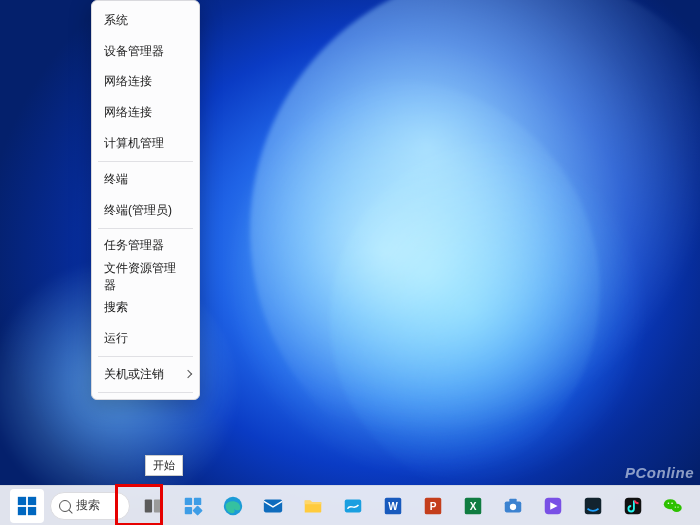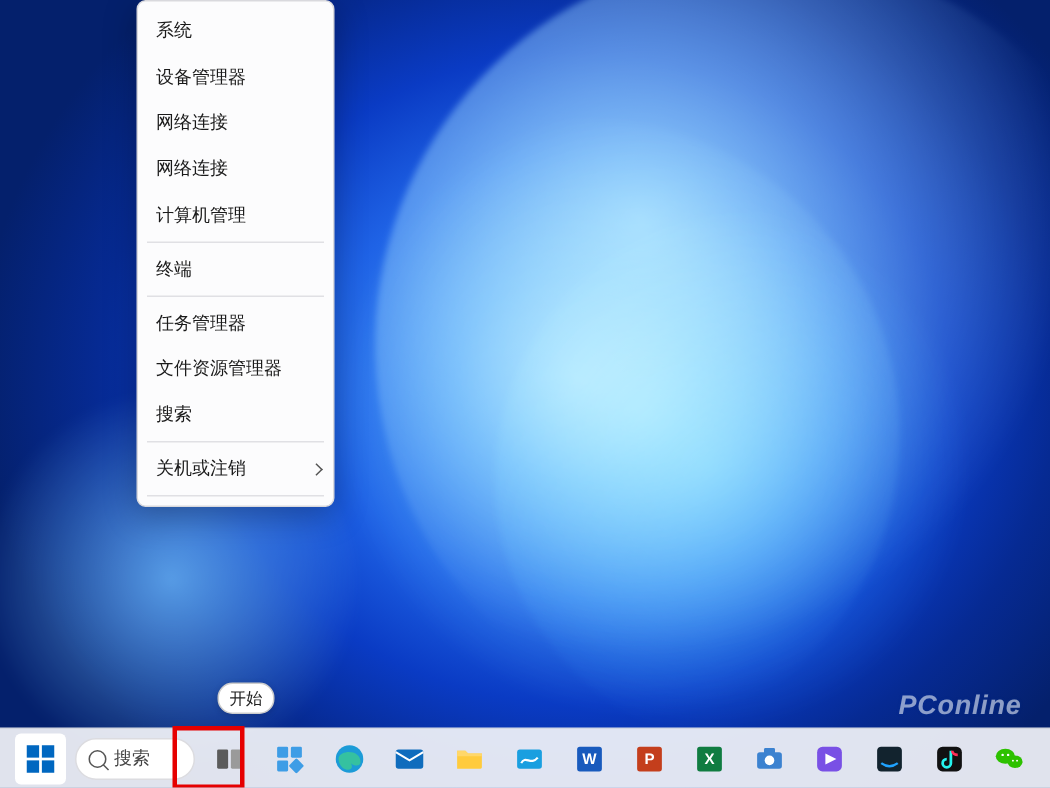--- a/index.html
+++ b/index.html
@@ -19,21 +19,21 @@
   background: radial-gradient(circle at 60% 50%, rgba(90,160,255,0.85), rgba(10,40,160,0) 62%); transform: rotate(-22deg); }
 .s3 { width:360px; height:360px; left:330px; top:140px;
   background: radial-gradient(circle at 40% 55%, rgba(40,110,235,0.9), rgba(5,25,120,0) 60%); transform: rotate(40deg); }
 .s4 { width:280px; height:280px; left:-40px; top:260px;
   background: radial-gradient(circle at 55% 45%, rgba(110,180,255,0.75), rgba(10,40,150,0) 58%); }
 
 .context-menu {
   position: absolute;
   left: 91px;
   top: 0;
-  width: 132px;
+  width: 109px;
   background: #fcfcfd;
   border: 1px solid #d9d9dd;
   border-radius: 6px;
   box-shadow: 0 6px 22px rgba(0,0,0,0.28);
   padding: 4px 0;
   font-size: 12px;
   color: #1a1a1a;
 }
 .menu-item {
   height: 30.8px;
@@ -51,21 +51,21 @@
 }
 
 .tooltip {
   position: absolute;
   left: 145px;
   top: 455px;
   background: #fff;
   border: 1px solid #ccc;
   font-size: 11px;
   padding: 2px 7px;
-  border-radius: 10px;
+  border-radius: 0;
   box-shadow: 0 1px 4px rgba(0,0,0,0.15);
   color: #222;
 }
 
 .taskbar {
   position: absolute;
   left: 0; bottom: 0;
   width: 700px; height: 40px;
   background: rgba(243,244,248,0.92);
   border-top: 1px solid rgba(0,0,0,0.06);
@@ -106,22 +106,22 @@
 }
 .mag {
   width: 12px; height: 12px; border: 1.3px solid #555; border-radius: 50%;
   position: relative;
 }
 .mag::after { content:""; position:absolute; width:5px; height:1.3px; background:#555;
   bottom:-2px; right:-3px; transform: rotate(45deg); }
 
 .watermark {
   position: absolute;
-  right: 19px; bottom: 44px;
-  font-size: 18px;
+  right: 6px; bottom: 44px;
+  font-size: 15px;
   font-weight: 600;
   color: rgba(255,255,255,0.55);
   letter-spacing: 0.5px;
   text-shadow: 0 0 2px rgba(0,50,150,0.4);
   font-style: italic;
 }
 </style>
 </head>
 <body>
 
@@ -146,29 +146,35 @@
     <div class="menu-item">
         <span>网络连接</span>
       </div>
     <div class="menu-item">
         <span>计算机管理</span>
       </div>
     <div class="menu-sep"></div>
     <div class="menu-item">
         <span>终端</span>
       </div>
+    <div class="menu-item">
+        <span>终端(管理员)</span>
+      </div>
     <div class="menu-sep"></div>
     <div class="menu-item">
         <span>任务管理器</span>
       </div>
     <div class="menu-item">
         <span>文件资源管理器</span>
       </div>
     <div class="menu-item">
         <span>搜索</span>
+      </div>
+    <div class="menu-item">
+        <span>运行</span>
       </div>
     <div class="menu-sep"></div>
     <div class="menu-item">
         <span>关机或注销</span>
         <span class="chevron"></span>
       </div>
     <div class="menu-sep"></div>
   </div>
 
   <div class="tooltip"><span>开始</span></div>

